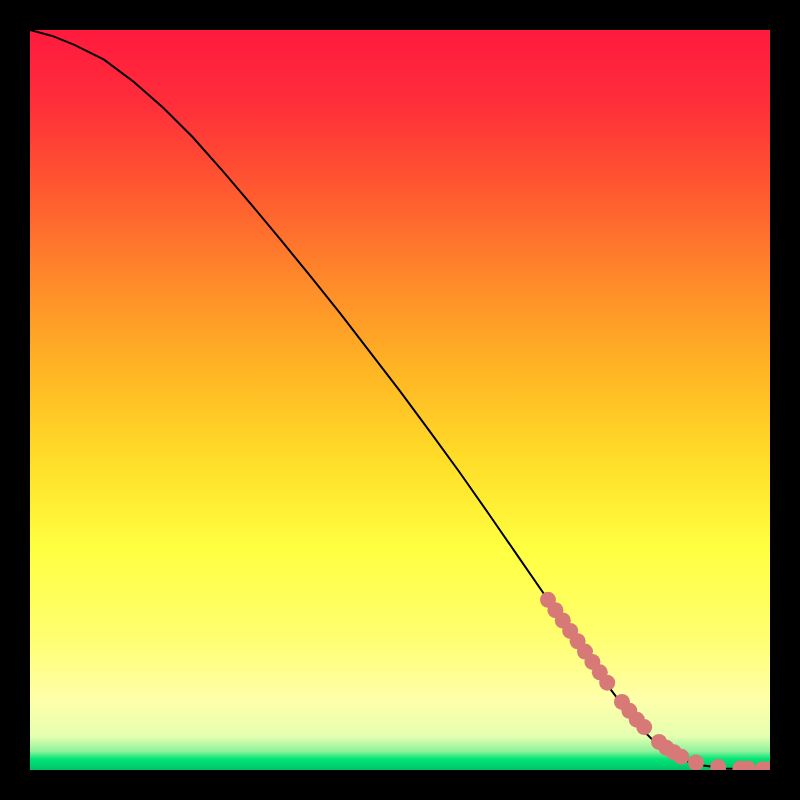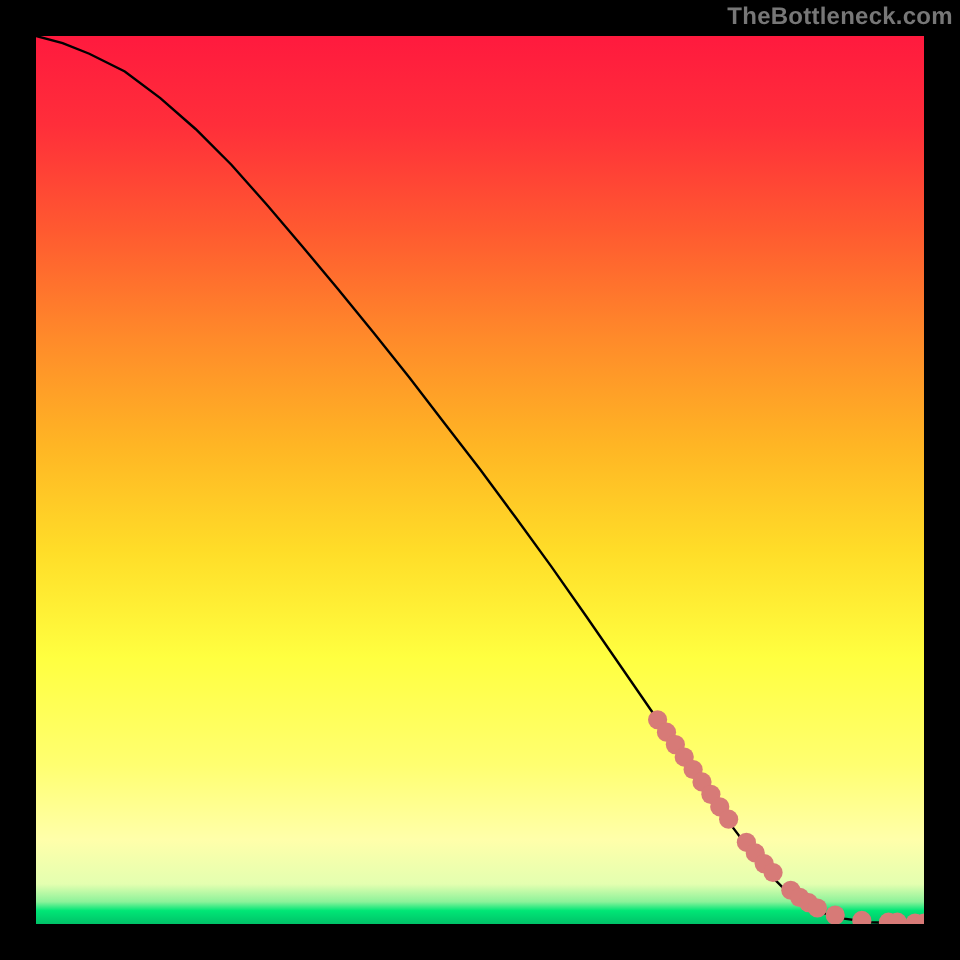--- a/index.html
+++ b/index.html
@@ -68,21 +68,20 @@
     fill: #d77a77;
     stroke: #d77a77;
     stroke-width: 0;
   }
 </style>
 </head>
 <body>
 
 <div class="stage">
 
-  <div class="watermark">TheBottleneck.com</div>
 
   <div class="plot-outer">
     <div class="plot-inner">
 
       <svg class="bg" viewBox="0 0 740 740" preserveAspectRatio="none">
         <defs>
           <linearGradient id="grad" x1="0" y1="0" x2="0" y2="1">
 
           <stop offset="0.00%" stop-color="#ff1a3e"></stop>
               <stop offset="10.00%" stop-color="#ff2e3a"></stop>

